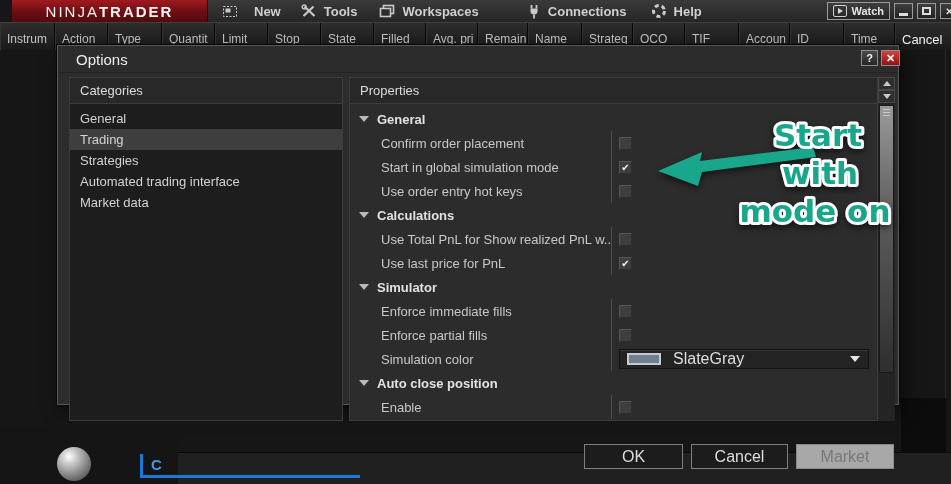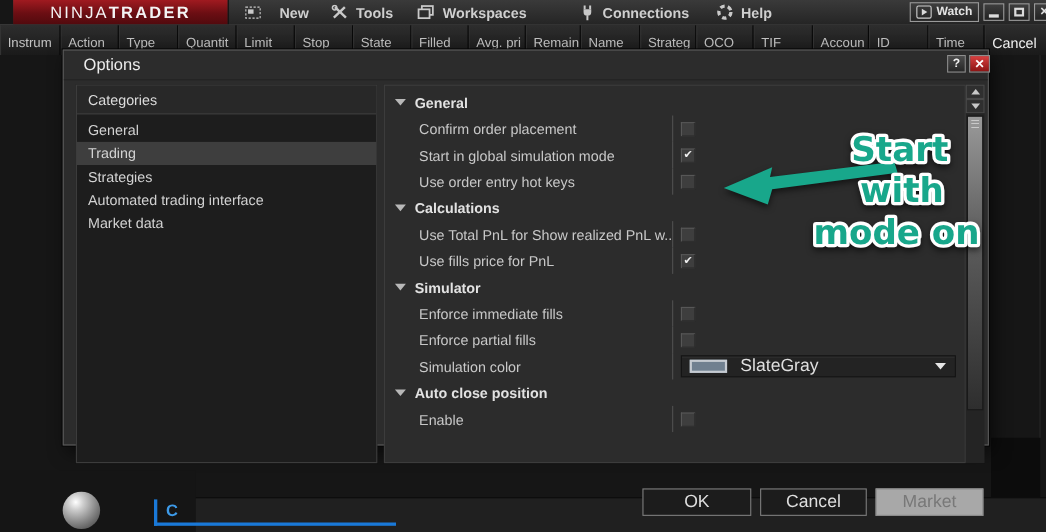--- a/index.html
+++ b/index.html
@@ -196,20 +196,21 @@
       <div class="cat-list" id="catList">
           <div class="cat-item">General</div>
           <div class="cat-item sel">Trading</div>
           <div class="cat-item">Strategies</div>
           <div class="cat-item">Automated trading interface</div>
           <div class="cat-item">Market data</div>
         </div>
     </div>
 
     <div class="panel props">
+      <div class="panel-head">Properties</div>
       <div class="prop-body" id="propBody">
           <div class="prow">
             <div class="sec-arrow"></div>
             <div class="sec-title">General</div>
           </div>
           <div class="prow">
             <div class="prow-label">Confirm order placement</div>
             <div class="vcell">
               <div class="cb"></div>
             </div>
@@ -232,21 +233,21 @@
             <div class="sec-arrow"></div>
             <div class="sec-title">Calculations</div>
           </div>
           <div class="prow">
             <div class="prow-label">Use Total PnL for Show realized PnL w...</div>
             <div class="vcell">
               <div class="cb"></div>
             </div>
           </div>
           <div class="prow">
-            <div class="prow-label">Use fills price for PnL</div>
+            <div class="prow-label">Use last price for PnL</div>
             <div class="vcell">
               <div class="cb">
                 <div class="chk">✔</div>
               </div>
             </div>
           </div>
           <div class="prow">
             <div class="sec-arrow"></div>
             <div class="sec-title">Simulator</div>
           </div>

